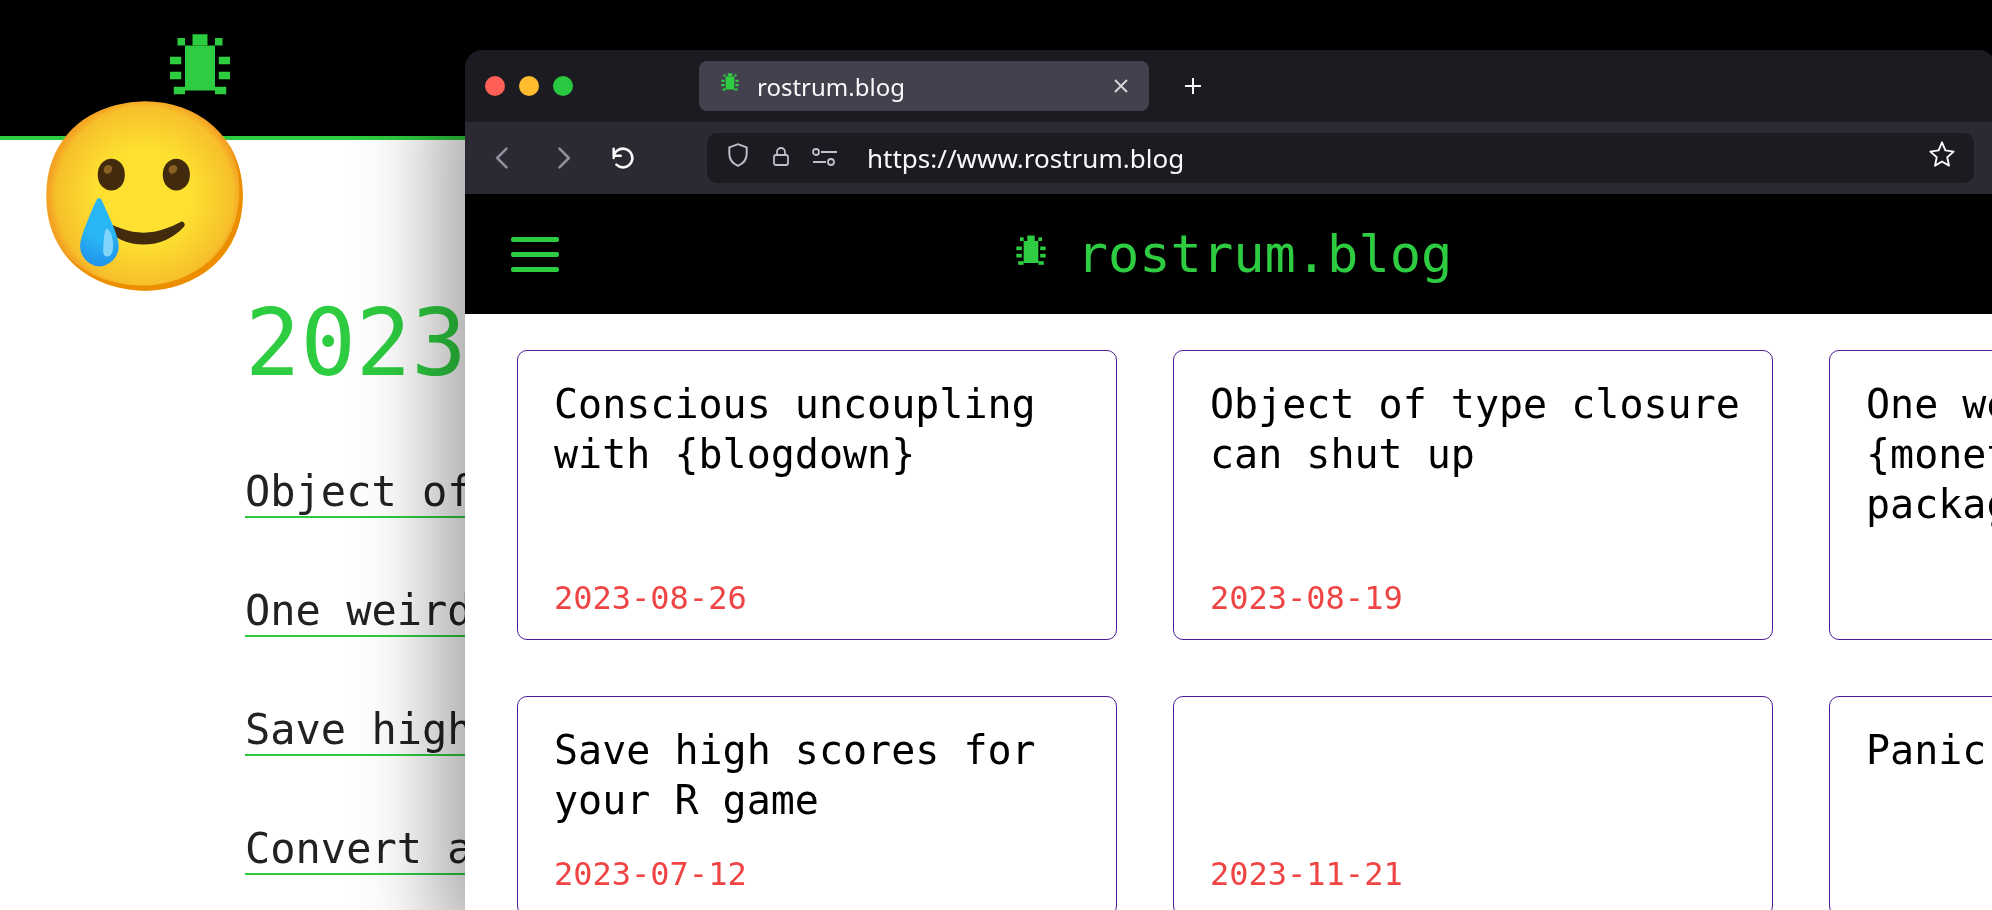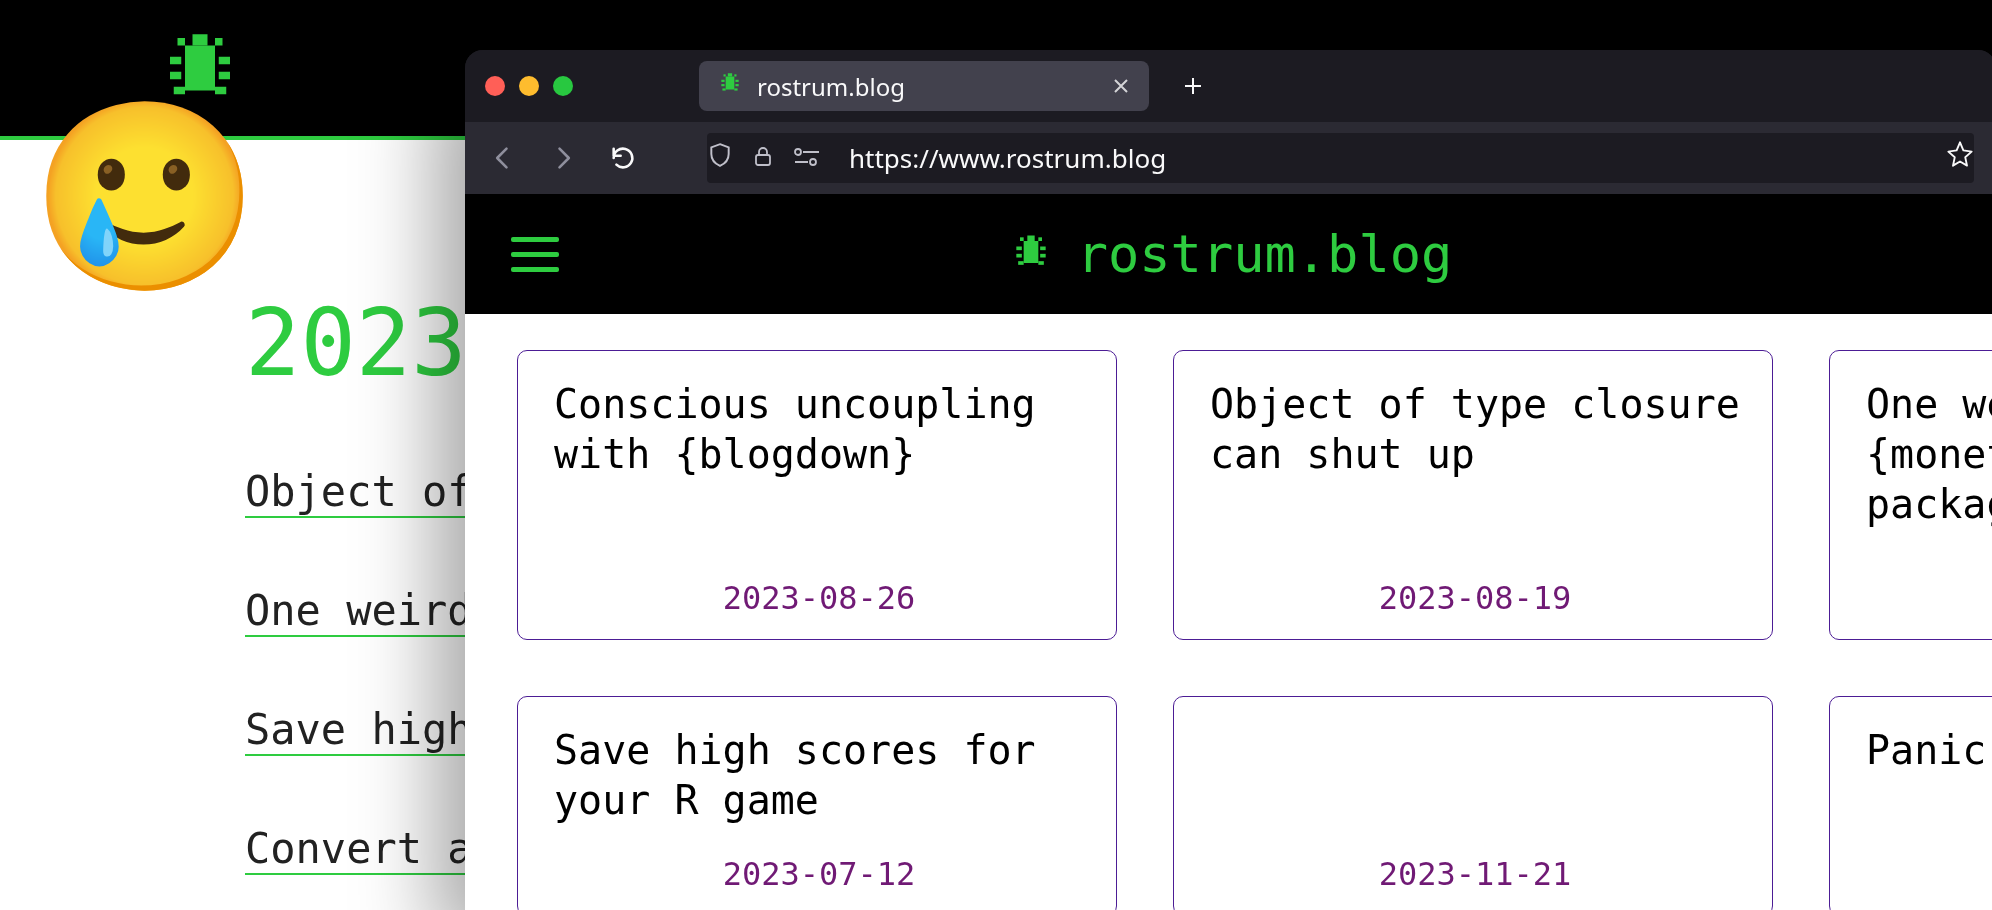--- a/index.html
+++ b/index.html
@@ -112,24 +112,24 @@
     .nav-icon {
       width: 32px; height: 32px;
       display: flex; align-items: center; justify-content: center;
       color: #8f8f9d;
     }
     .nav-icon.active { color: #f9f9fa; }
     .urlbar {
       flex: 1;
       height: 50px;
       background: #1c1b22;
-      border-radius: 4px;
-      display: flex;
-      align-items: center;
-      padding: 0 0;
+      border-radius: 10px;
+      display: flex;
+      align-items: center;
+      padding: 0 18px;
       gap: 18px;
       color: #8f8f9d;
       font-family: -apple-system, system-ui, sans-serif;
       font-size: 26px;
       margin-left: 40px;
     }
     .urlbar .url-text { color: #f9f9fa; margin-left: 10px;}
     .star { margin-left: auto; }
 
     .page {
@@ -179,23 +179,23 @@
       display: flex;
       flex-direction: column;
     }
     .card-title {
       font-size: 40px;
       font-weight: 400;
       line-height: 1.25;
     }
     .card-date {
       margin-top: auto;
-      text-align: center;
+      text-align: left;
       font-size: 32px;
-      color: #701a75;
+      color: #ef4444;
     }
     .card.short { height: 220px; }
 
     
     .bug { fill: #2ecc40; }
   </style>
 </head>
 <body>
 
 <div class="bg-layer">

